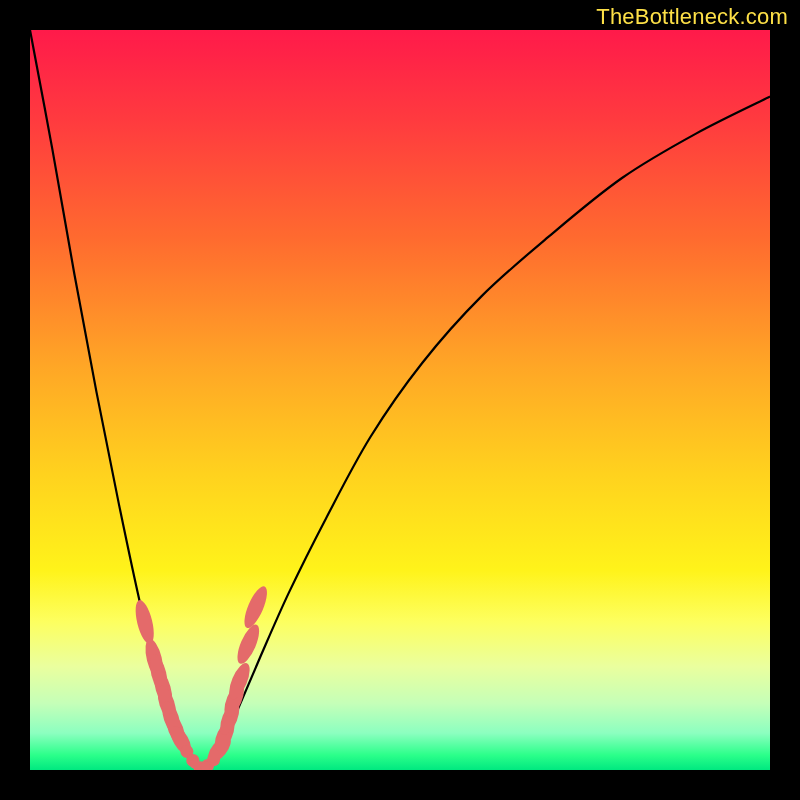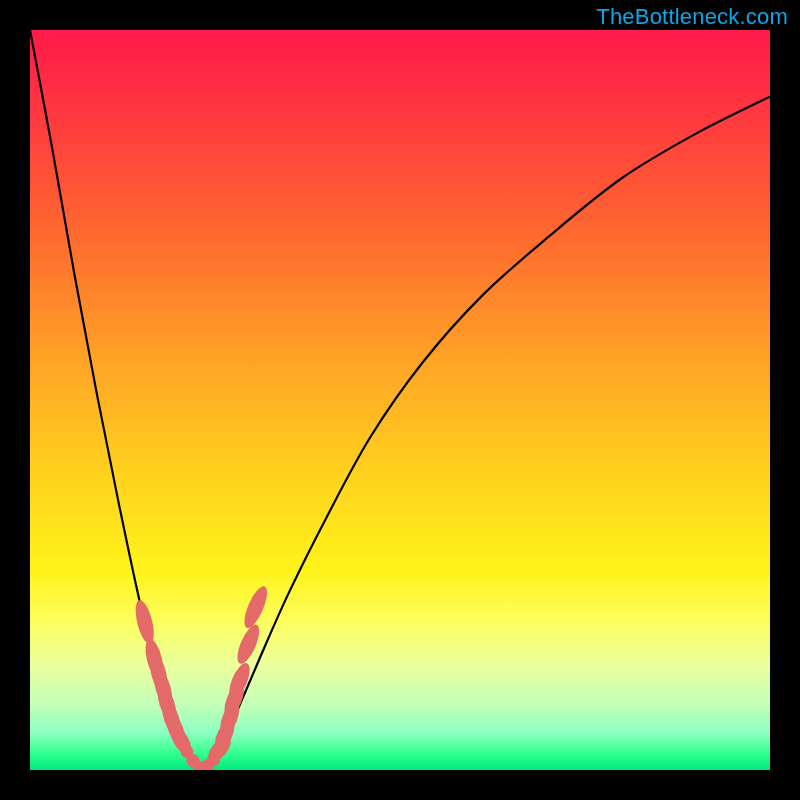--- a/index.html
+++ b/index.html
@@ -37,21 +37,21 @@
       #c5ffb8 91%,
       #8cffc0 95%,
       #2bff8a 98%,
       #00e880 100%
     );
   }
   .watermark {
     position: absolute;
     top: 4px;
     right: 12px;
-    color: #0ea5e9;
+    color: #fde047;
     font-size: 22px;
     font-weight: 500;
     letter-spacing: 0.2px;
     user-select: none;
   }
   svg.overlay {
     position: absolute;
     top: 0;
     left: 0;
     width: 740px;

